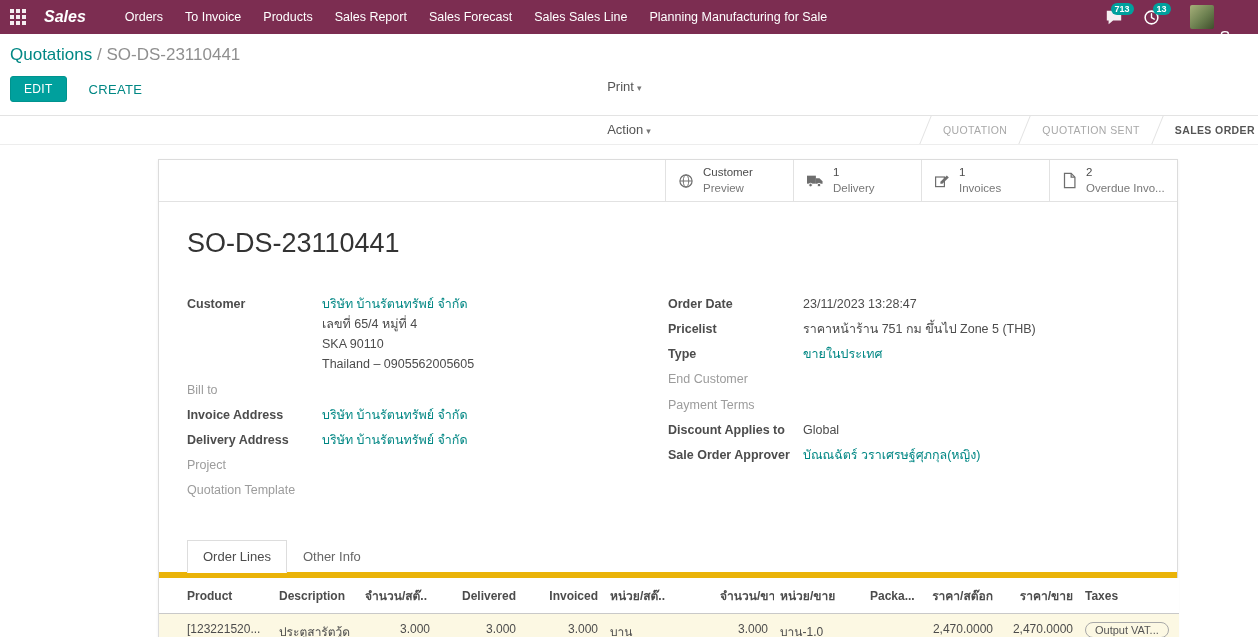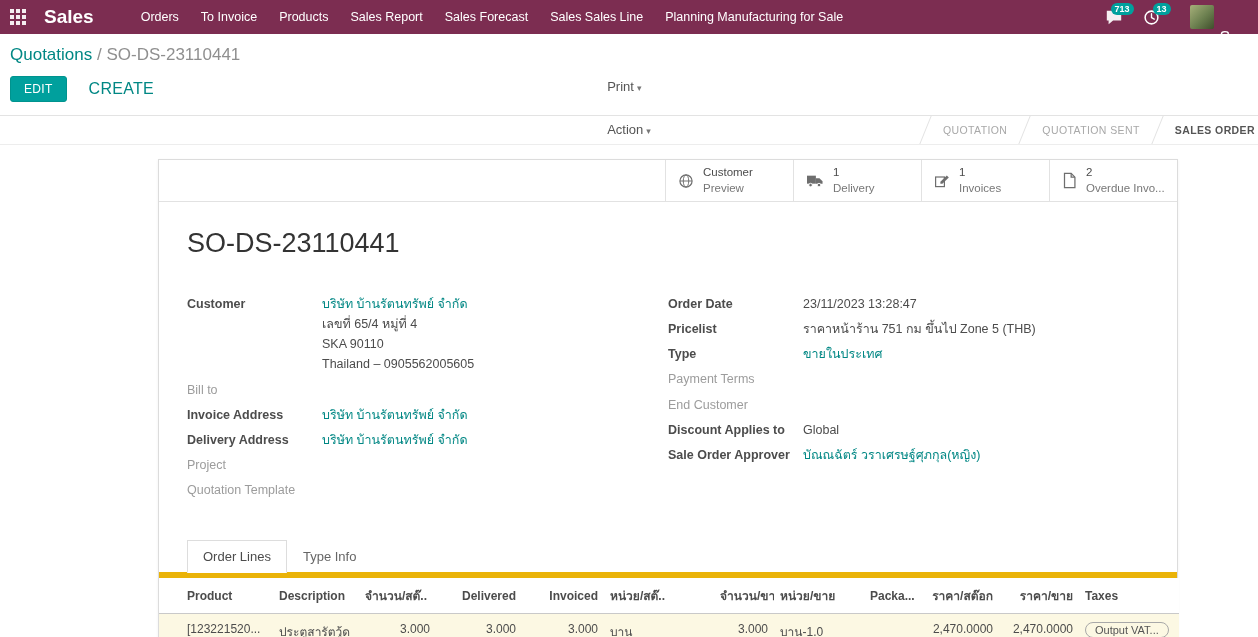--- a/index.html
+++ b/index.html
@@ -9,41 +9,41 @@
     font-family: "Liberation Sans", sans-serif;
     background: #fff; color: #4c4c4c;
   }
   :root { --navbar:#7C2D51; --accent:#008784; --btn:#00A09D; --rowbg:#fcf8e3; }
 
   
   .navbar { height: 34px; background: var(--navbar); display: flex; align-items: center; color: #fff; }
   .apps { width: 36px; height: 34px; display: flex; align-items: center; justify-content: center; cursor: pointer; }
   .apps-grid { display: grid; grid-template-columns: repeat(3, 4px); grid-gap: 2px; }
   .apps-grid i { width: 4px; height: 4px; background: #fff; opacity: .92; }
-  .brand { font-size: 19px; font-weight: 700; margin: 0 36px 0 8px; white-space: nowrap; }
+  .brand { font-size: 16px; font-weight: 700; margin: 0 28px 0 8px; white-space: nowrap; font-style: italic; }
   .nav-menu { display: flex; height: 100%; }
   .nav-item { padding: 0 11px; line-height: 34px; font-size: 12.5px; cursor: pointer; white-space: nowrap; }
   .spacer { flex: 1; }
   .systray { display: flex; align-items: center; height: 100%; }
   .tray-item { position: relative; padding: 0 10px; display: flex; align-items: center; height: 100%; cursor: pointer; }
   .badge { position: absolute; top: 3px; right: -1px; background: var(--btn); color: #fff;
            font-size: 9px; line-height: 12px; padding: 0 4px; border-radius: 7px; font-weight: 700; }
   .avatar { width: 24px; height: 24px; border-radius: 2px; flex: none;
             background: linear-gradient(135deg, #a7b07a 0%, #6b7f4f 55%, #3f4e2c 100%); margin: 0 6px 0 10px; }
   .user-name { font-size: 16px; white-space: nowrap; margin-top: 42px; }
 
   
   .control-panel { padding: 11px 10px 0; border-bottom: 1px solid #e3e3e3; background: #fff; }
   .breadcrumb { font-size: 17px; margin-bottom: 11px; }
   .breadcrumb a { color: var(--accent); text-decoration: none; cursor: pointer; }
   .breadcrumb .sep, .breadcrumb .current { color: #8f8f8f; }
   .cp-actions { position: relative; padding-bottom: 13px; display: flex; align-items: center; }
   .btn-edit { background: var(--btn); border: 1px solid #00938e; color: #fff; font-size: 12px;
               padding: 5px 13px; border-radius: 3px; cursor: pointer; font-family: inherit; letter-spacing: .3px; }
-  .btn-create { background: none; border: none; color: var(--accent); font-size: 16px;
+  .btn-create { background: none; border: none; color: var(--accent); font-size: 13px;
                 margin-left: 16px; cursor: pointer; font-family: inherit; letter-spacing: .3px; }
   .center-actions { position: absolute; left: 50%; transform: translateX(-50%); top: 3px;
                     display: flex; gap: 28px; color: #555; font-size: 13px; flex-direction: column; }
   .dropdown { cursor: pointer; white-space: nowrap; }
   .caret { font-size: 9px; color: #777; margin-left: 3px; }
 
   
   .statusbar { height: 29px; display: flex; justify-content: flex-end; align-items: stretch;
                border-bottom: 1px solid #ededed; background: #fff; }
   .step { display: flex; align-items: center; padding: 0 17px; font-size: 10.5px; letter-spacing: .4px;
@@ -255,41 +255,41 @@
       </div>
       <div class="frow">
         <div class="flabel">Pricelist</div>
         <div class="fvalue">ราคาหน้าร้าน 751 กม ขึ้นไป Zone 5 (THB)</div>
       </div>
       <div class="frow">
         <div class="flabel">Type</div>
         <div class="fvalue"><a class="link">ขายในประเทศ</a></div>
       </div>
       <div class="frow">
+        <div class="flabel muted">End Customer</div>
+        <div class="fvalue"></div>
+      </div>
+      <div class="frow">
         <div class="flabel muted">Payment Terms</div>
-        <div class="fvalue"></div>
-      </div>
-      <div class="frow">
-        <div class="flabel muted">End Customer</div>
         <div class="fvalue"></div>
       </div>
       <div class="frow">
         <div class="flabel">Discount Applies to</div>
         <div class="fvalue">Global</div>
       </div>
       <div class="frow">
         <div class="flabel">Sale Order Approver</div>
         <div class="fvalue"><a class="link">บัณณฉัตร์ วราเศรษฐ์ศุภกุล(หญิง)</a></div>
       </div>
     </div>
   </div>
 
   <div class="tabs">
     <div class="tab active">Order Lines</div>
-    <div class="tab">Type Info</div>
+    <div class="tab">Other Info</div>
   </div>
 
   <table class="olines">
     <colgroup>
       <col style="width:114px">
         <col style="width:86px">
         <col style="width:77px">
         <col style="width:86px">
       <col style="width:82px">
         <col style="width:110px">

